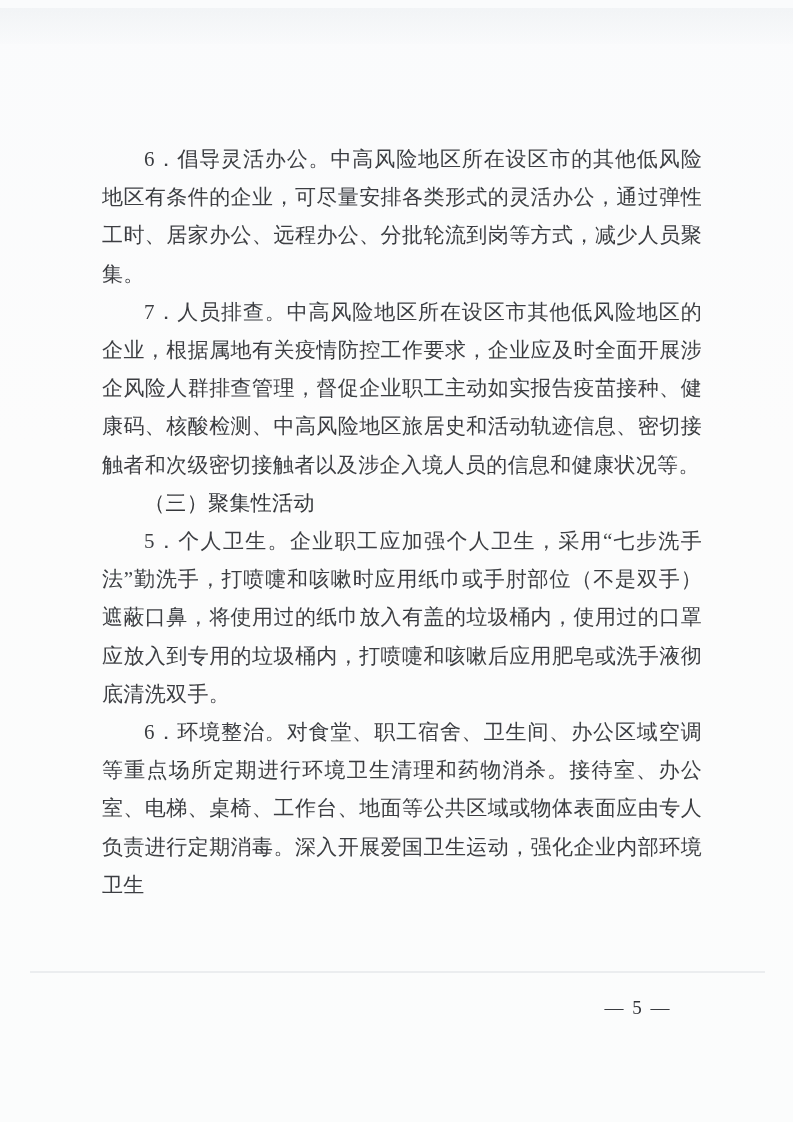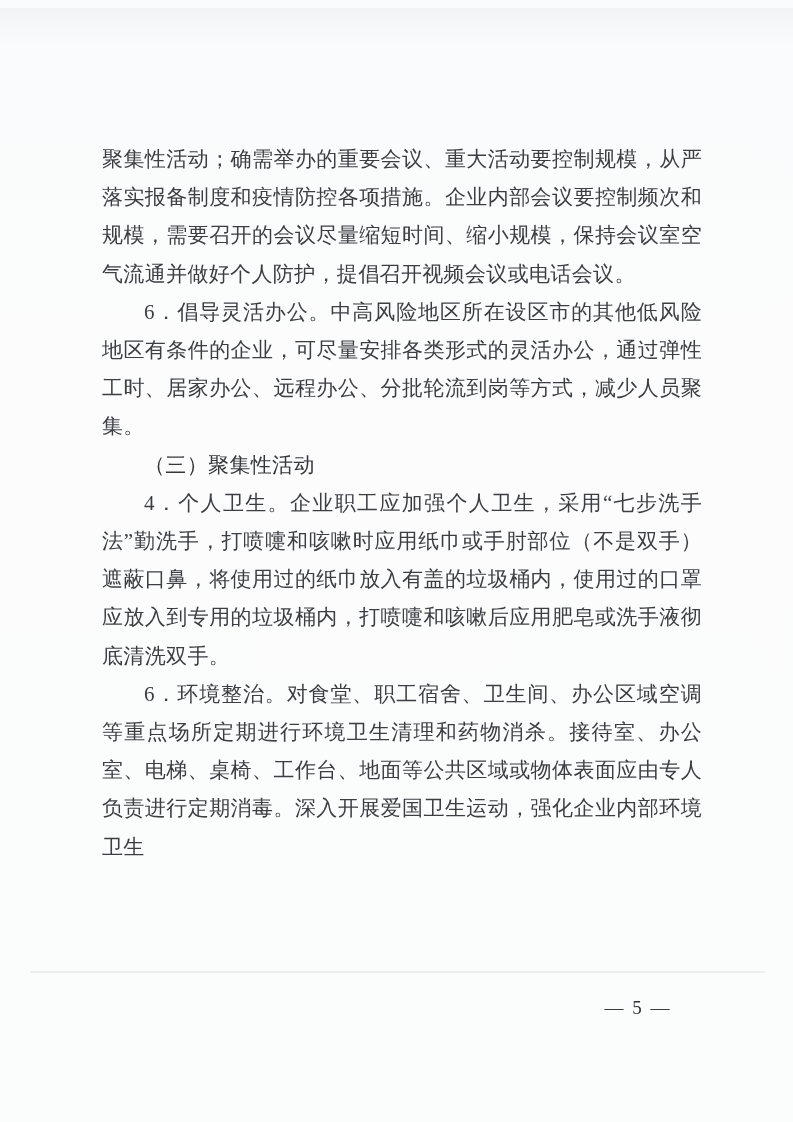--- a/index.html
+++ b/index.html
@@ -75,23 +75,23 @@
       white-space: nowrap;
     }
   </style>
 </head>
 <body>
 
 <div class="scan-page">
   <div class="scan-band-top"></div>
 
   <div class="text-block">
-    <p class="para flush">聚集性活动；确需举办的重要会议、重大活动要控制规模，从严落实报备制度和疫情防控各项措施。企业内部会议要控制频次和规模，需要召开的会议尽量缩短时间、缩小规模，保持会议室空气流通并做好个人防护，提倡召开视频会议或电话会议。</p>
     <p class="para">6．倡导灵活办公。中高风险地区所在设区市的其他低风险地区有条件的企业，可尽量安排各类形式的灵活办公，通过弹性工时、居家办公、远程办公、分批轮流到岗等方式，减少人员聚集。</p>
+    <p class="para">7．人员排查。中高风险地区所在设区市其他低风险地区的企业，根据属地有关疫情防控工作要求，企业应及时全面开展涉企风险人群排查管理，督促企业职工主动如实报告疫苗接种、健康码、核酸检测、中高风险地区旅居史和活动轨迹信息、密切接触者和次级密切接触者以及涉企入境人员的信息和健康状况等。</p>
     <p class="para heading">（三）聚集性活动</p>
-    <p class="para">4．个人卫生。企业职工应加强个人卫生，采用“七步洗手法”勤洗手，打喷嚏和咳嗽时应用纸巾或手肘部位（不是双手）遮蔽口鼻，将使用过的纸巾放入有盖的垃圾桶内，使用过的口罩应放入到专用的垃圾桶内，打喷嚏和咳嗽后应用肥皂或洗手液彻底清洗双手。</p>
+    <p class="para">5．个人卫生。企业职工应加强个人卫生，采用“七步洗手法”勤洗手，打喷嚏和咳嗽时应用纸巾或手肘部位（不是双手）遮蔽口鼻，将使用过的纸巾放入有盖的垃圾桶内，使用过的口罩应放入到专用的垃圾桶内，打喷嚏和咳嗽后应用肥皂或洗手液彻底清洗双手。</p>
     <p class="para">6．环境整治。对食堂、职工宿舍、卫生间、办公区域空调等重点场所定期进行环境卫生清理和药物消杀。接待室、办公室、电梯、桌椅、工作台、地面等公共区域或物体表面应由专人负责进行定期消毒。深入开展爱国卫生运动，强化企业内部环境卫生</p>
   </div>
 
   <div class="scan-streak"></div>
 
   <div class="page-number">— 5 —</div>
 </div>
 
 </body></html>

